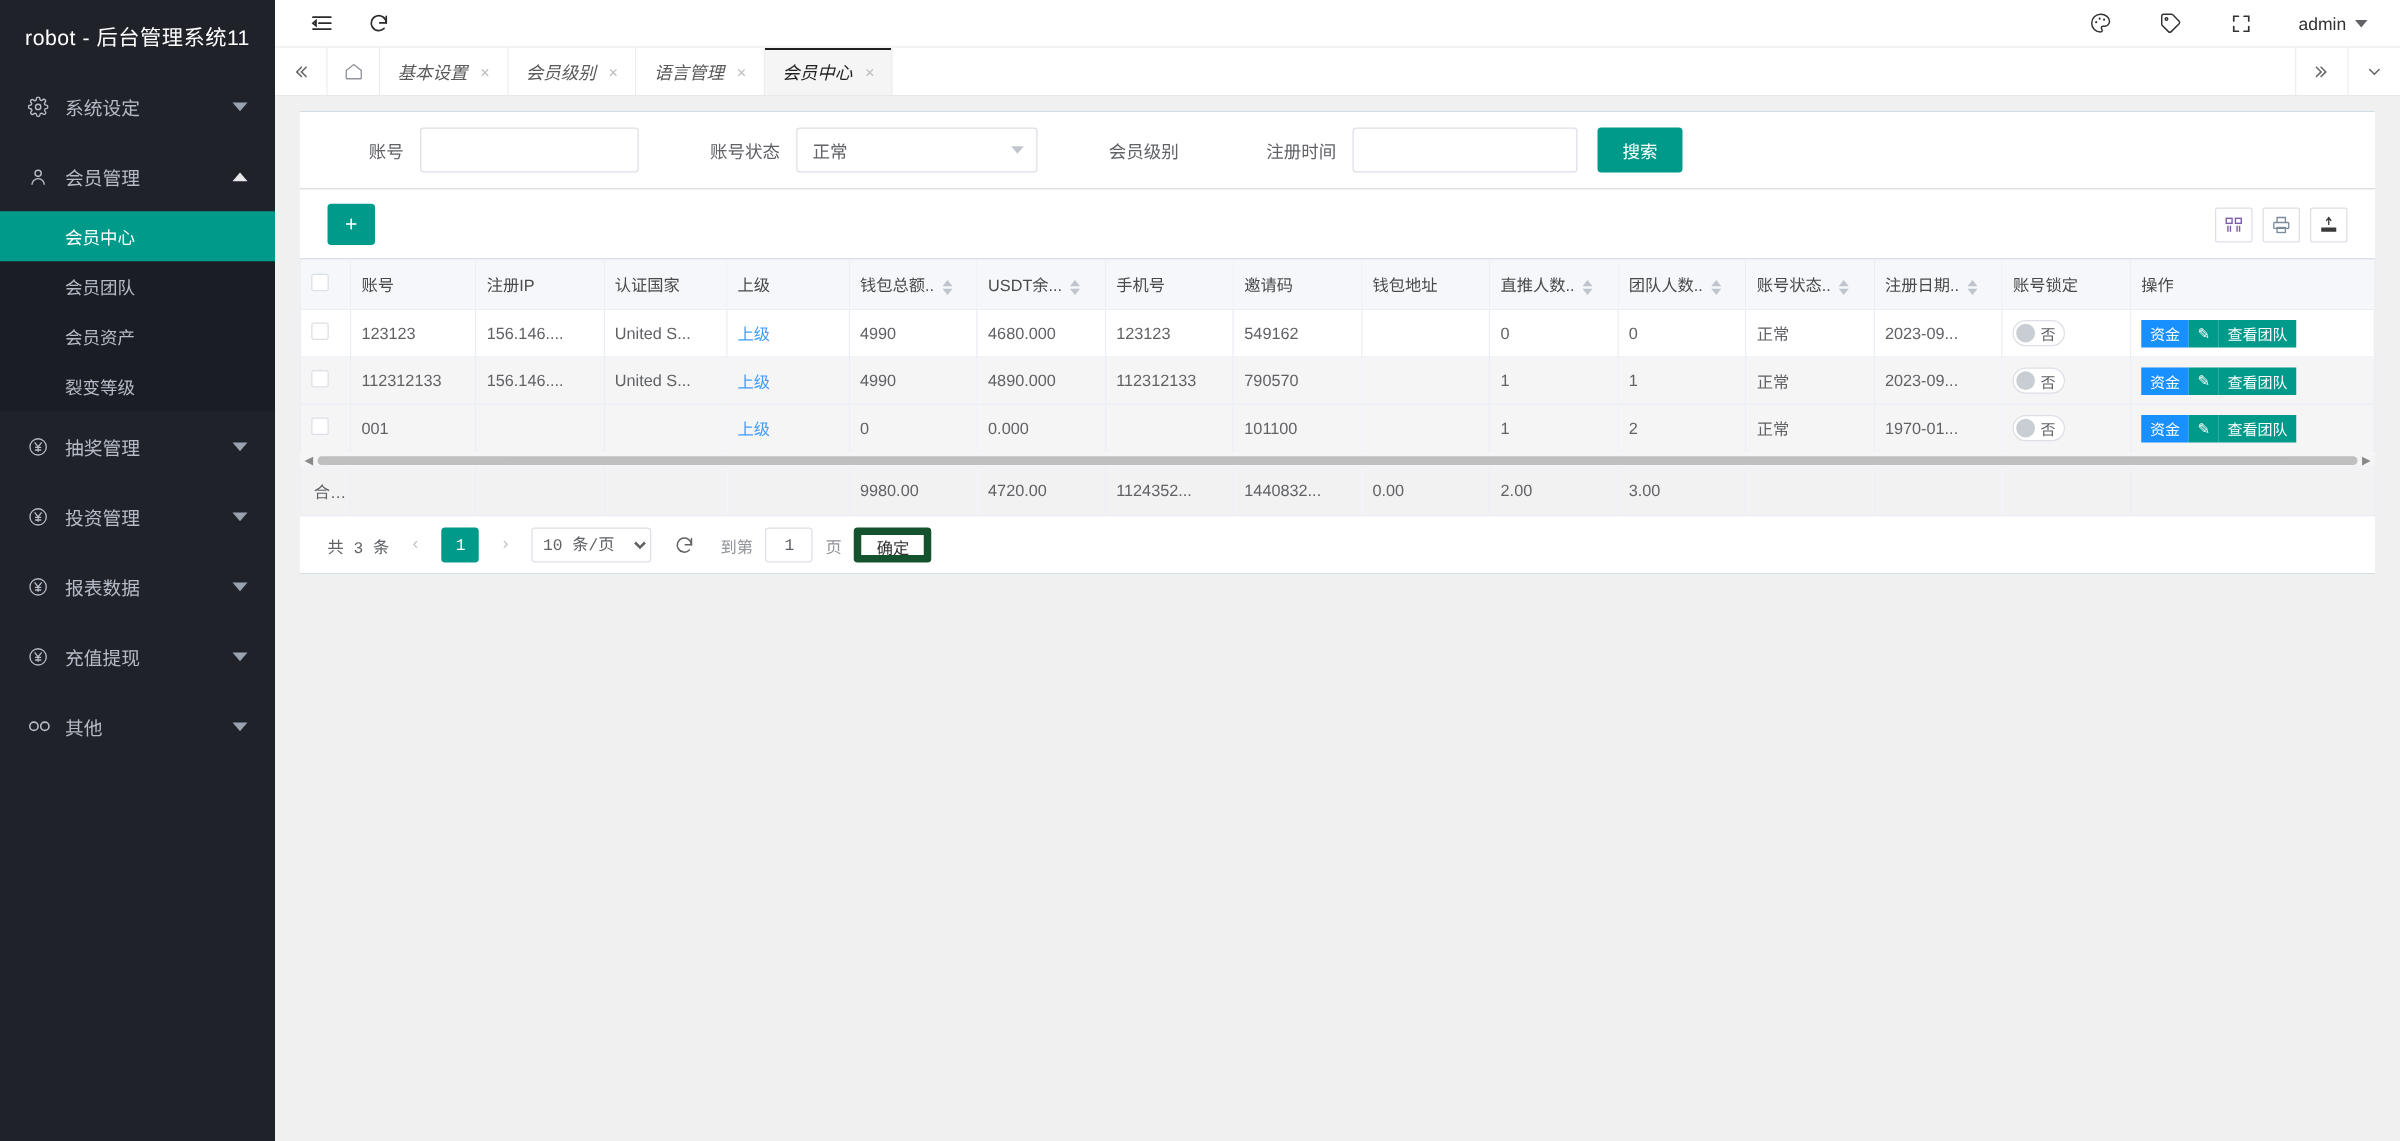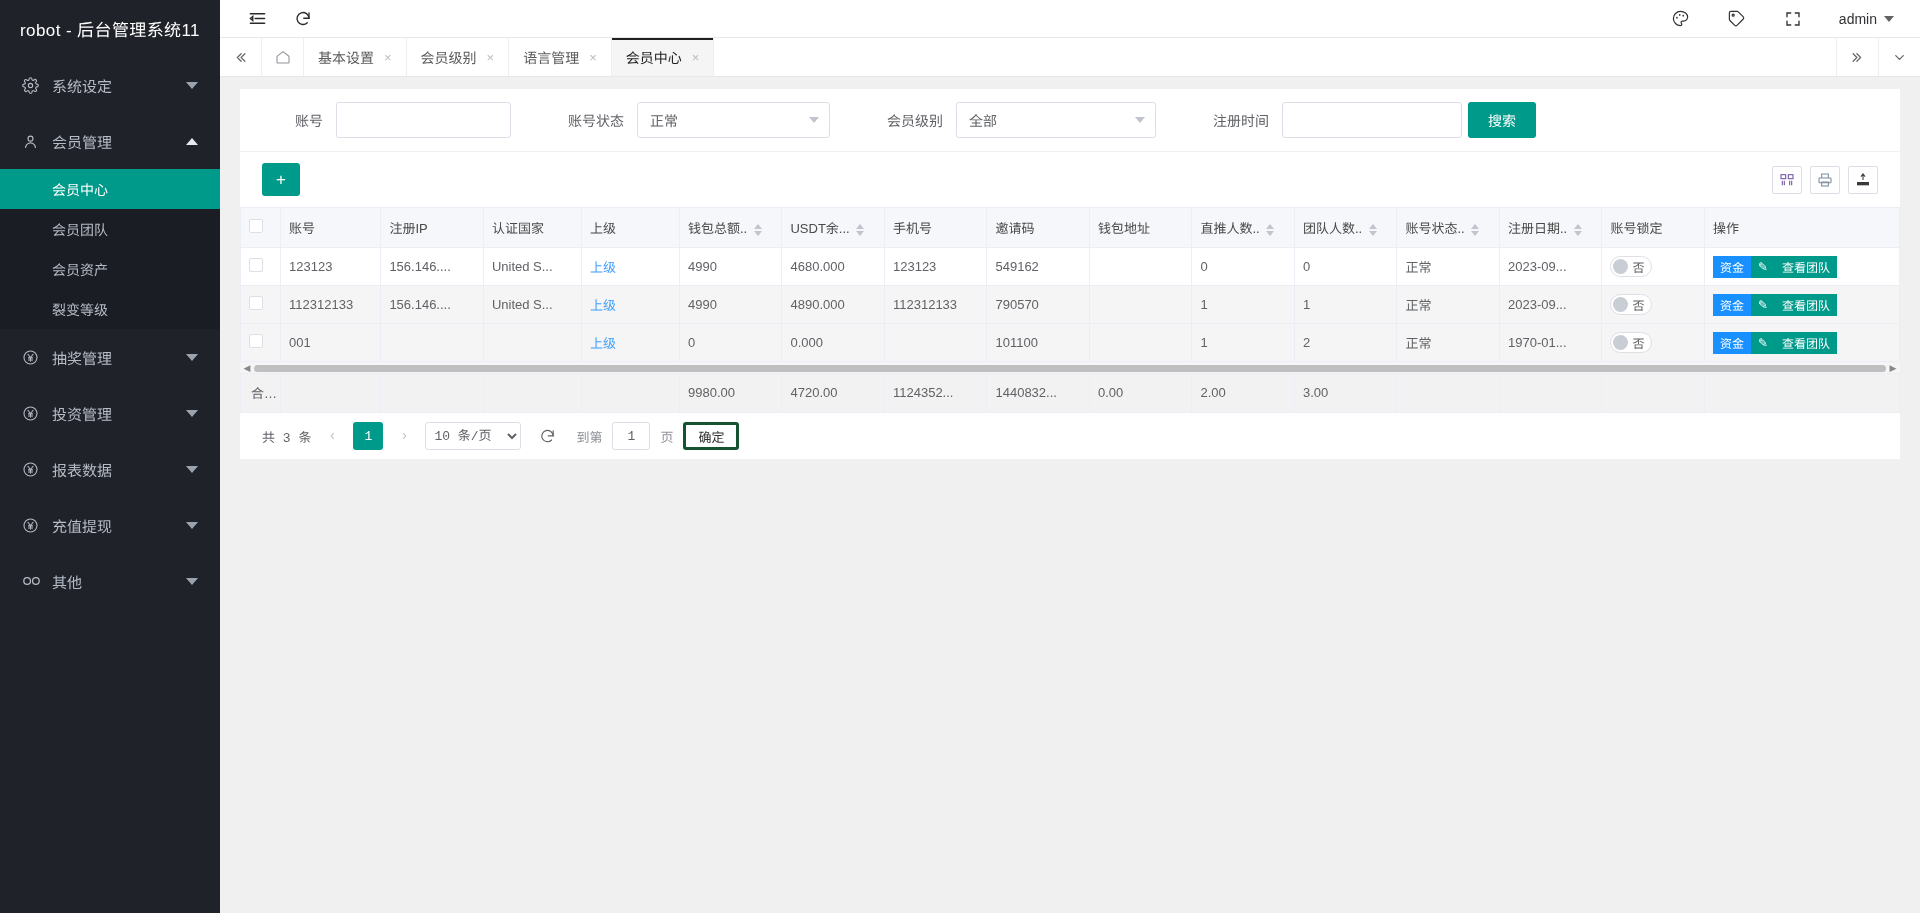--- a/index.html
+++ b/index.html
@@ -90,21 +90,21 @@
     width: 0; height: 0;
     border-left: 5px solid transparent;
     border-right: 5px solid transparent;
     border-top: 6px solid #606266;
   }
 
   .tabbar {
     height: 40px; flex: 0 0 40px; background: #fff;
     border-top: 1px solid #e8e8e8;
     border-bottom: 1px solid #e8e8e8;
-    display: flex; align-items: stretch;
+    display: flex; align-items: stretch; font-style: italic;
   }
   .tab-ctl {
     width: 42px; display: flex; align-items: center; justify-content: center;
     cursor: pointer; color: #666; border-right: 1px solid #eee;
     font-size: 15px;
   }
   .tab-ctl.home { color: #909399; }
   .tabs { display: flex; align-items: stretch; flex: 1 1 auto; min-width: 0; }
   .tab {
     display: flex; align-items: center; gap: 10px;
@@ -260,21 +260,21 @@
     font-size: 13px; color: #606266; background: #fff; padding: 0 4px;
     font-family: inherit; cursor: pointer;
   }
   .pg-refresh { color: #606266; cursor: pointer; display: flex; align-items: center; }
   .pg-jump-inp {
     width: 38px; height: 28px; border: 1px solid #dcdfe6; border-radius: 3px;
     text-align: center; font-size: 13px; color: #606266; outline: none;
     font-family: inherit;
   }
   .btn-confirm {
-    height: 28px; padding: 0 12px; border: 3px solid #14532d; background: #fff;
+    height: 28px; padding: 0 12px; border: 6px solid #14532d; background: #fff;
     border-radius: 3px; font-size: 13px; color: #303133; cursor: pointer;
     font-family: inherit;
   }
 </style>
 </head>
 <body>
 
 <div class="app">
 
   <aside class="sidebar">
@@ -473,30 +473,26 @@
           </div>
           <div class="field" style="margin-left:48px">
             <span class="field-label" style="width:78px">账号状态</span>
             <div class="sel" style="width:193px">
               <span>正常</span>
               <span class="sel-arrow"></span>
             </div>
           </div>
           <div class="field" style="margin-left:48px">
             <span class="field-label" style="width:78px">会员级别</span>
-            <div class="sel" style="width:200px">
-              <span>全部</span>
-              <span class="sel-arrow"></span>
-            </div>
           </div>
           <div class="field" style="margin-left:48px">
             <span class="field-label" style="width:78px">注册时间</span>
             <input class="inp" style="width: 180px;" type="text" value="">
           </div>
-          <button class="btn-primary" style="margin-left:6px">搜索</button>
+          <button class="btn-primary" style="margin-left:16px">搜索</button>
         </div>
 
         <div class="tbl-toolbar">
           <button class="btn-add">+</button>
           <div class="toolbar-icons">
             <div class="ticon">
               <svg width="16" height="16" viewBox="0 0 24 24" fill="none" stroke="#7b5ea8" stroke-width="1.7">
                 <rect x="3" y="4" width="7" height="6"></rect>
                 <rect x="14" y="4" width="7" height="6"></rect>
                 <path d="M5 13v7M8 13v7M16 13v7M19 13v7"></path>

